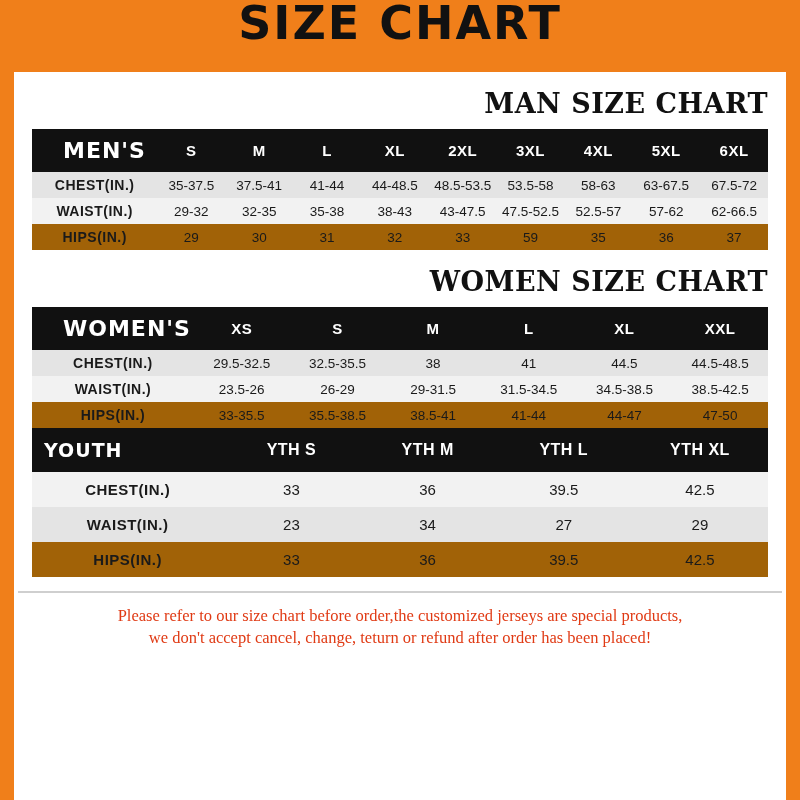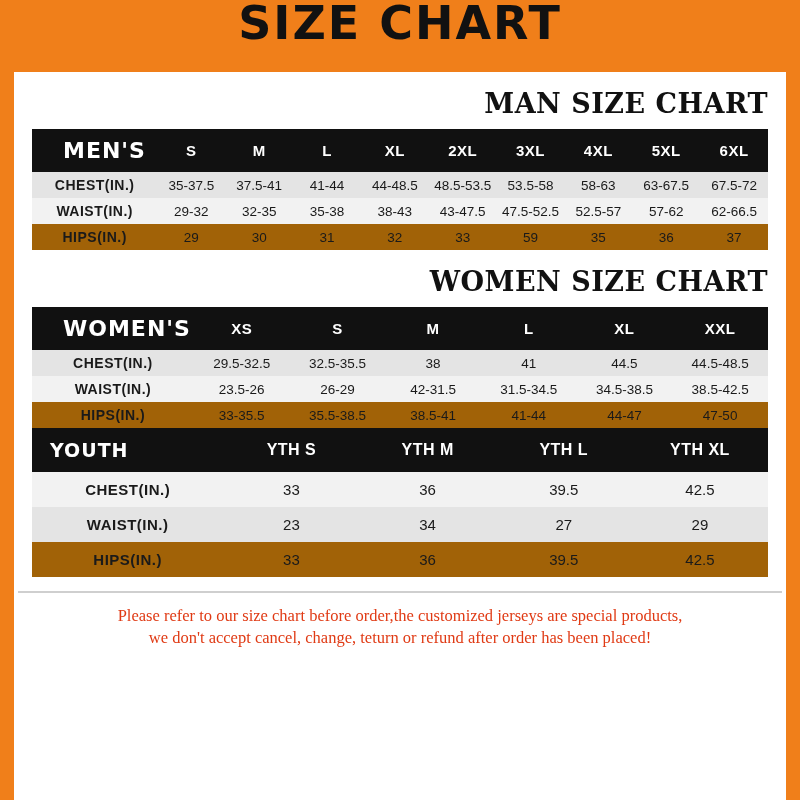--- a/index.html
+++ b/index.html
@@ -81,21 +81,21 @@
   table.chart tbody td.rowhead {
     font-weight: bold;
     letter-spacing: 0.5px;
     font-size: 14px;
   }
   table.chart tbody tr.rowA td { background: #e4e4e4; }
   table.chart tbody tr.rowB td { background: #f2f2f2; }
   table.chart tbody tr.rowC td { background: #a16207; }
 
   
-  table.chart.youth thead th { font-size: 16px; padding: 11px 18px; }
+  table.chart.youth thead th { font-size: 16px; padding: 11px 12px; }
   table.chart.youth thead th.rowhead { font-size: 19px; }
   table.chart.youth tbody td { font-size: 15px; padding: 9px 2px; }
 
   .divider {
     height: 2px;
     background: #cfcfcf;
     margin: 14px 4px 8px 4px;
   }
   .notice {
     padding: 4px 16px 0 16px;
@@ -216,21 +216,21 @@
           <td>32.5-35.5</td>
           <td>38</td>
           <td>41</td>
           <td>44.5</td>
           <td>44.5-48.5</td>
         </tr>
         <tr class="rowB">
           <td class="rowhead">WAIST(IN.)</td>
           <td>23.5-26</td>
           <td>26-29</td>
-          <td>42-31.5</td>
+          <td>29-31.5</td>
           <td>31.5-34.5</td>
           <td>34.5-38.5</td>
           <td>38.5-42.5</td>
         </tr>
         <tr class="rowC">
           <td class="rowhead">HIPS(IN.)</td>
           <td>33-35.5</td>
           <td>35.5-38.5</td>
           <td>38.5-41</td>
           <td>41-44</td>

